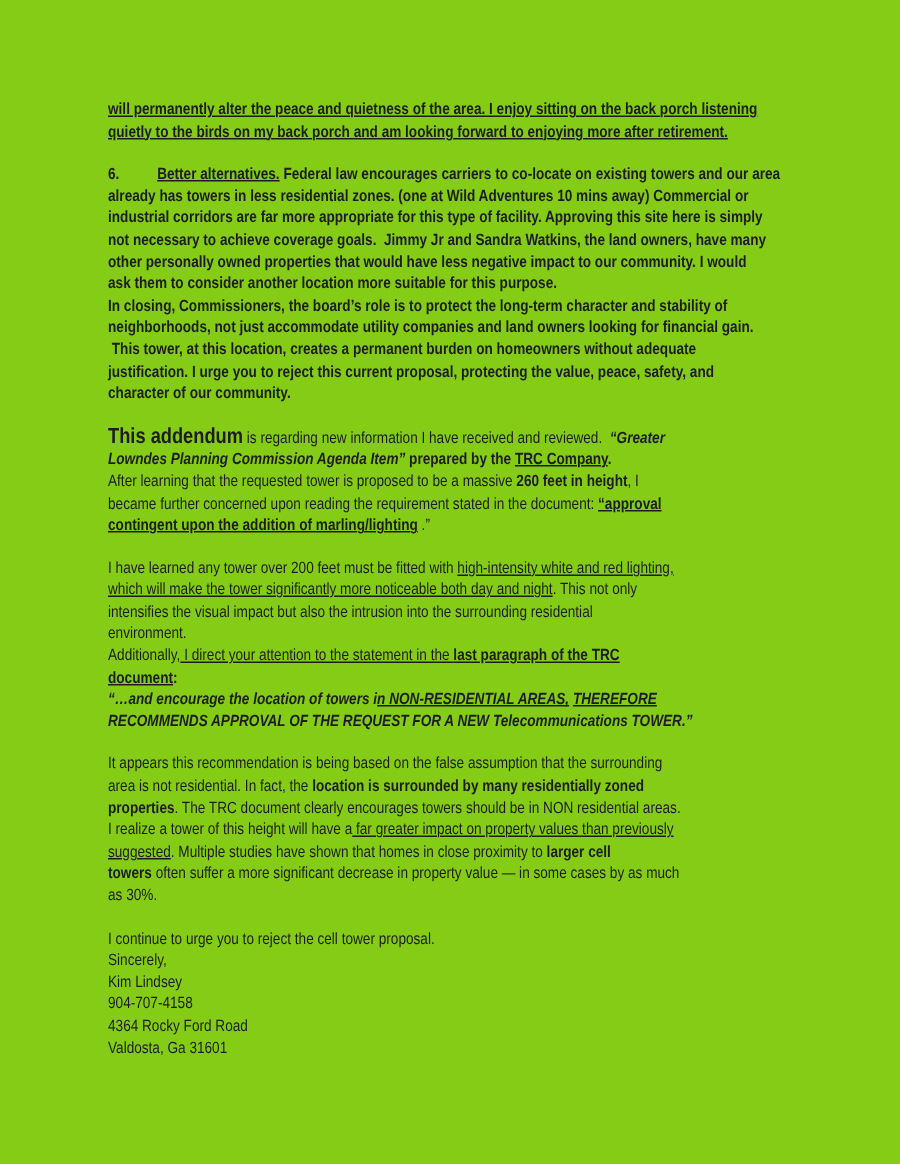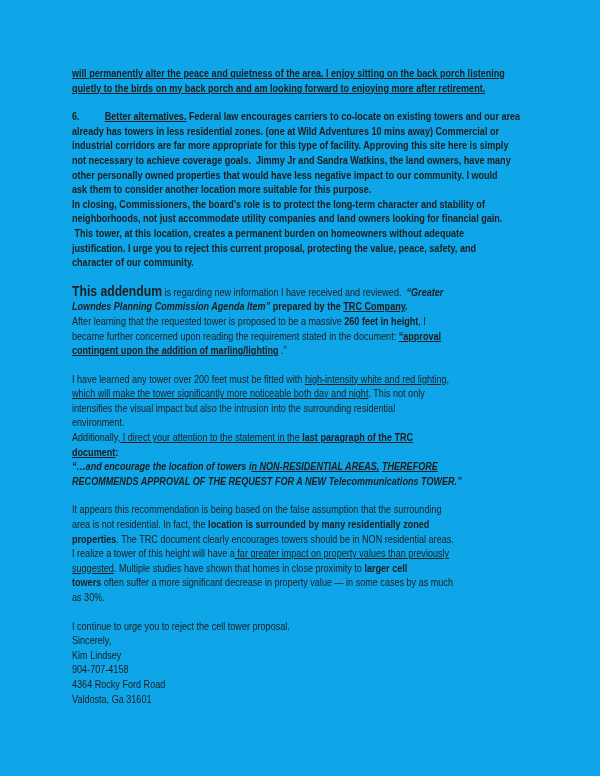--- a/index.html
+++ b/index.html
@@ -4,21 +4,21 @@
 <style>
   html,body{margin:0;padding:0;}
   body{
     width:600px;height:776px;
     background:#ffffff;
     font-family:"Liberation Sans",sans-serif;
     color:#1d1d1d;
     overflow:hidden;
   }
   .page{
-    position:relative;width:600px;height:776px;background:#0ea5e9;
+    position:relative;width:600px;height:776px;background:#84cc16;
   }
   .content{
     position:absolute;left:72px;top:66px;width:620px;
     transform:scaleX(0.84);transform-origin:top left;
   }
   .para{
     margin:0 0 14px 0;
     font-size:10.8px;
     line-height:14.6px;
     white-space:pre-wrap;

